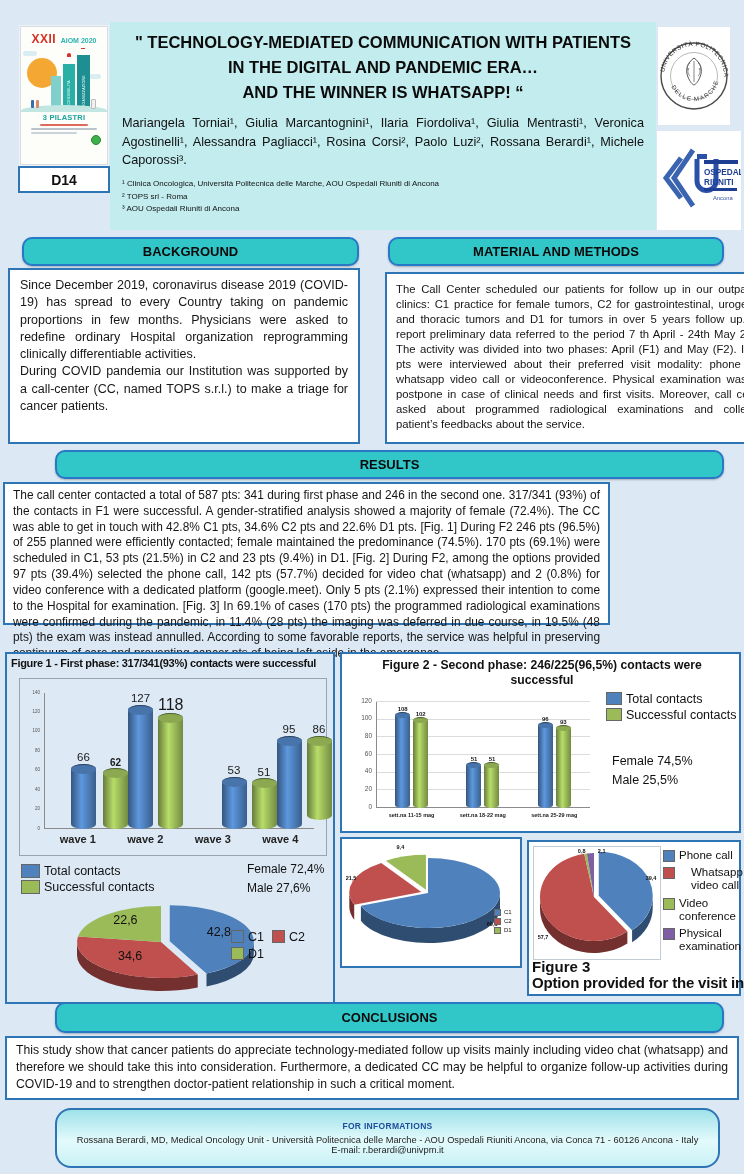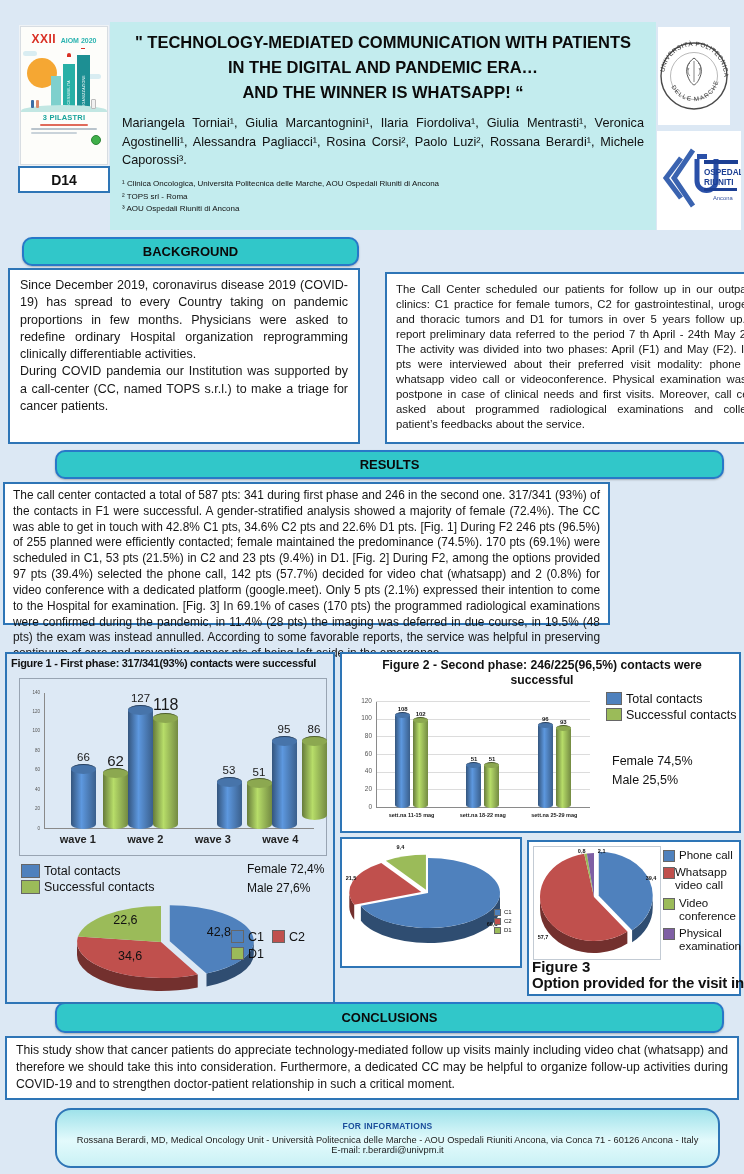--- a/index.html
+++ b/index.html
@@ -148,20 +148,21 @@
       <rect x="40" y="23" width="10" height="5" fill="#2a50a8"></rect>
       <rect x="47" y="29" width="34" height="4" fill="#1c3f94"></rect>
       <text x="47" y="44" font-size="8.2" font-weight="bold" fill="#1c3f94" font-family="Liberation Serif, serif">OSPEDALI</text>
       <text x="47" y="54" font-size="8.2" font-weight="bold" fill="#1c3f94" font-family="Liberation Serif, serif">RIUNITI</text>
       <rect x="47" y="57" width="33" height="3" fill="#1c3f94"></rect>
       <text x="56" y="69" font-size="5.8" fill="#33519e">Ancona</text>
     </svg>
   </div>
 
   <div class="abs sec-h" id="bg-h">BACKGROUND</div>
+  <div class="abs sec-h" id="mm-h">MATERIAL AND METHODS</div>
   <div class="abs sec-h" id="res-h">RESULTS</div>
   <div class="abs sec-h" id="conc-h">CONCLUSIONS</div>
 
   <div class="abs txt-box" id="bg-box">
     <p>Since December 2019, coronavirus disease 2019 (COVID-19) has spread to every Country taking on pandemic proportions in few months. Physicians were asked to redefine ordinary Hospital organization reprogramming clinically differentiable activities.</p>
     <p>During COVID pandemia our Institution was supported by a call-center (CC, named TOPS s.r.l.) to make a triage for cancer patients.</p>
   </div>
   <div class="abs txt-box" id="mm-box">The Call Center scheduled our patients for follow up in our outpatient clinics: C1 practice for female tumors, C2 for gastrointestinal, urogenital and thoracic tumors and D1 for tumors in over 5 years follow up.  We report preliminary data referred to the period 7 th April - 24th May 2020. The activity was divided into two phases: April (F1) and May (F2). In F2 pts were interviewed about their preferred visit modality: phone call, whatsapp video call or videoconference. Physical examination was not postpone in case of clinical needs and first visits. Moreover, call center asked about programmed radiological examinations and collected patient’s feedbacks about the service.</div>
   <div class="abs txt-box" id="res-box">The call center contacted a total of 587 pts: 341 during first phase and 246 in the second one. 317/341 (93%) of the contacts in F1 were successful. A gender-stratified analysis showed a majority of female (72.4%). The CC was able to get in touch with 42.8% C1 pts, 34.6% C2 pts and 22.6% D1 pts. [Fig. 1] During F2 246 pts (96.5%) of 255 planned were efficiently contacted; female maintained the predominance (74.5%). 170 pts (69.1%) were scheduled in C1, 53 pts (21.5%) in C2 and 23 pts (9.4%) in D1. [Fig. 2] During F2, among the options provided 97 pts (39.4%) selected the phone call, 142 pts (57.7%) decided for video chat (whatsapp) and 2 (0.8%) for video conference with a dedicated platform (google.meet). Only 5 pts (2.1%) expressed their intention to come to the Hospital for examination. [Fig. 3] In 69.1% of cases (170 pts) the programmed radiological examinations were confirmed during the pandemic, in 11.4% (28 pts) the imaging was deferred in due course, in 19.5% (48 pts) the exam was instead annulled. According to some favorable reports, the service was helpful in preserving continuum of care and preventing cancer pts of being left aside in the emergence.</div>
   <div class="abs txt-box" id="conc-box">This study show that cancer patients do appreciate technology-mediated follow up visits mainly including video chat (whatsapp) and therefore we should take this into consideration. Furthermore, a dedicated CC may be helpful to organize follow-up activities during COVID-19 and to strengthen doctor-patient relationship in such a critical moment.</div>
@@ -181,27 +182,27 @@
         <div class="baseline" style="position: absolute; left: 24px; right: 12px; height: 1px; background: rgb(138, 138, 138); bottom: 26px;"></div>
         <div class="groups" style="position: absolute; left: 24px; right: 12px; bottom: 26px; height: 136px; display: flex; justify-content: space-around; align-items: flex-end;">
           <div class="bgroup" style="display: flex; align-items: flex-end; gap: 7px; margin-left: 27px;">
             <div class="bwrap" style="display: flex; flex-direction: column; align-items: center;">
               <div class="bval" style="font-size: 11.5px; font-weight: normal; color: rgb(26, 26, 26); line-height: 1; margin-bottom: 1px;">66</div>
               <div class="cyl" style="width: 25px; height: 64.1143px; position: relative; border-radius: 12.5px / 5px; background: linear-gradient(90deg, rgb(52, 85, 125), rgb(93, 152, 223) 42%, rgb(58, 95, 140));">
                 <div class="cylcap" style="position: absolute; left: 0px; right: 0px; top: -1px; height: 10px; border-radius: 50%; background: rgb(71, 116, 170); border-top: 1px solid rgb(40, 65, 95); box-sizing: border-box;"></div>
               </div>
             </div>
             <div class="bwrap" style="display: flex; flex-direction: column; align-items: center;">
-              <div class="bval" style="font-size: 15px; font-weight: normal; color: rgb(26, 26, 26); line-height: 1; margin-bottom: 1px;">62</div>
+              <div class="bval" style="font-size: 10px; font-weight: bold; color: rgb(26, 26, 26); line-height: 1; margin-bottom: 1px;">62</div>
               <div class="cyl" style="width: 25px; height: 60.2286px; position: relative; border-radius: 12.5px / 5px; background: linear-gradient(90deg, rgb(102, 123, 59), rgb(183, 221, 105) 42%, rgb(115, 138, 66));">
                 <div class="cylcap" style="position: absolute; left: 0px; right: 0px; top: -1px; height: 10px; border-radius: 50%; background: rgb(140, 168, 80); border-top: 1px solid rgb(78, 94, 45); box-sizing: border-box;"></div>
               </div>
             </div>
           </div>
-          <div class="bgroup" style="display: flex; align-items: flex-end; ">
+          <div class="bgroup" style="display: flex; align-items: flex-end; gap: 5px;">
             <div class="bwrap" style="display: flex; flex-direction: column; align-items: center;">
               <div class="bval" style="font-size: 11.5px; font-weight: normal; color: rgb(26, 26, 26); line-height: 1; margin-bottom: 1px;">127</div>
               <div class="cyl" style="width: 25px; height: 123.371px; position: relative; border-radius: 12.5px / 5px; background: linear-gradient(90deg, rgb(52, 85, 125), rgb(93, 152, 223) 42%, rgb(58, 95, 140));">
                 <div class="cylcap" style="position: absolute; left: 0px; right: 0px; top: -1px; height: 10px; border-radius: 50%; background: rgb(71, 116, 170); border-top: 1px solid rgb(40, 65, 95); box-sizing: border-box;"></div>
               </div>
             </div>
             <div class="bwrap" style="display: flex; flex-direction: column; align-items: center;">
               <div class="bval" style="font-size: 16px; font-weight: normal; color: rgb(26, 26, 26); line-height: 1; margin-bottom: 1px;">118</div>
               <div class="cyl" style="width: 25px; height: 114.629px; position: relative; border-radius: 12.5px / 5px; background: linear-gradient(90deg, rgb(102, 123, 59), rgb(183, 221, 105) 42%, rgb(115, 138, 66));">
                 <div class="cylcap" style="position: absolute; left: 0px; right: 0px; top: -1px; height: 10px; border-radius: 50%; background: rgb(140, 168, 80); border-top: 1px solid rgb(78, 94, 45); box-sizing: border-box;"></div>
@@ -410,21 +411,21 @@
           <text x="9" y="92.42262654541847" text-anchor="middle" font-size="5.5" font-weight="bold" fill="#111">57,7</text>
           <text x="47.69409744314963" y="6" text-anchor="middle" font-size="5.5" font-weight="bold" fill="#111">0,8</text>
           <text x="67.65682160696325" y="6" text-anchor="middle" font-size="5.5" font-weight="bold" fill="#111">2,1</text>
         </svg>
     </div>
     <div id="fig3-legend">
         <div class="lgrow" style="display: flex; align-items: flex-start; gap: 4px; margin-bottom: 4px;">
           <span class="lgsw" style="width: 10px; height: 10px; background: rgb(79, 129, 189); border: 1px solid rgb(102, 102, 102); flex: 0 0 auto; margin-top: 1px;"></span>
           <span class="lgtx" style="font-size: 11.5px; line-height: 1.15; color: rgb(17, 17, 17);">Phone call</span>
         </div>
-        <div class="lgrow" style="display: flex; align-items: flex-start; gap: 0; margin-bottom: 4px;">
+        <div class="lgrow" style="display: flex; align-items: flex-start; gap: 16px; margin-bottom: 4px;">
           <span class="lgsw" style="width: 10px; height: 10px; background: rgb(192, 80, 77); border: 1px solid rgb(102, 102, 102); flex: 0 0 auto; margin-top: 1px;"></span>
           <span class="lgtx" style="font-size: 11.5px; line-height: 1.15; color: rgb(17, 17, 17);">Whatsapp video call</span>
         </div>
         <div class="lgrow" style="display: flex; align-items: flex-start; gap: 4px; margin-bottom: 4px;">
           <span class="lgsw" style="width: 10px; height: 10px; background: rgb(155, 187, 89); border: 1px solid rgb(102, 102, 102); flex: 0 0 auto; margin-top: 1px;"></span>
           <span class="lgtx" style="font-size: 11.5px; line-height: 1.15; color: rgb(17, 17, 17);">Video conference</span>
         </div>
         <div class="lgrow" style="display: flex; align-items: flex-start; gap: 4px; margin-bottom: 4px;">
           <span class="lgsw" style="width: 10px; height: 10px; background: rgb(126, 95, 164); border: 1px solid rgb(102, 102, 102); flex: 0 0 auto; margin-top: 1px;"></span>
           <span class="lgtx" style="font-size: 11.5px; line-height: 1.15; color: rgb(17, 17, 17);">Physical examination</span>

